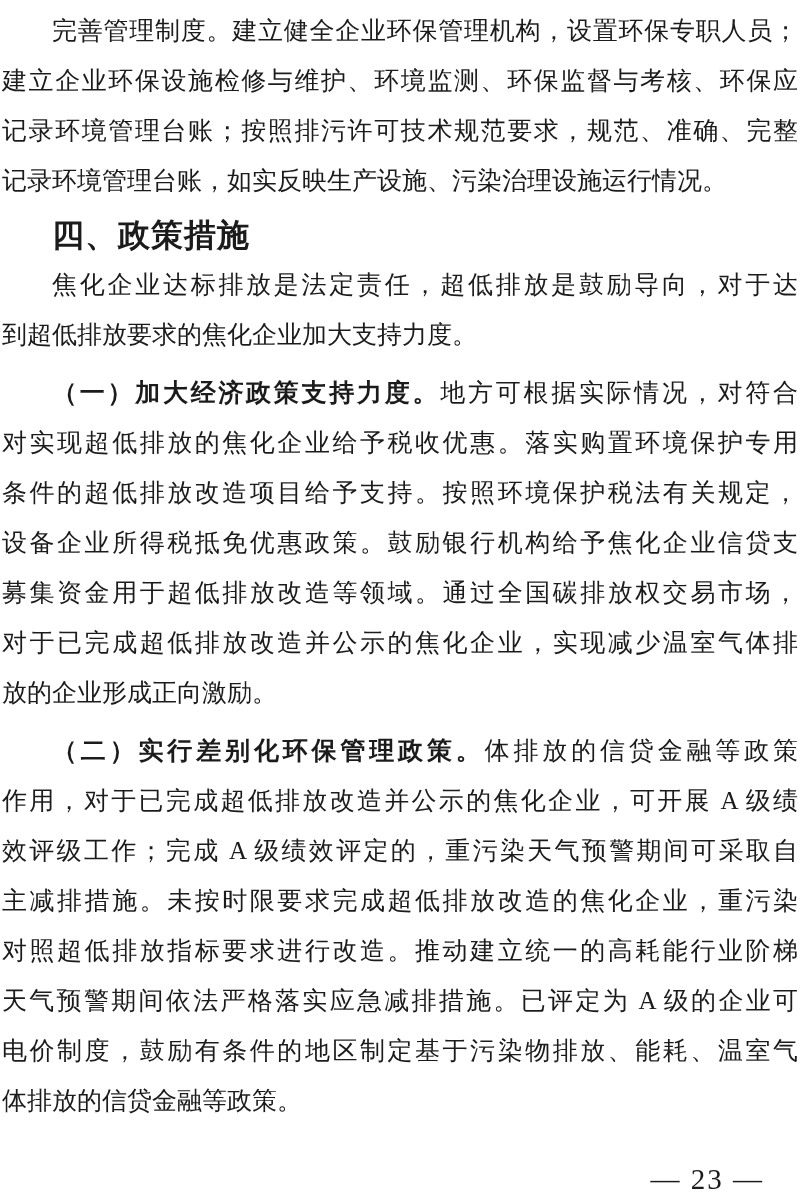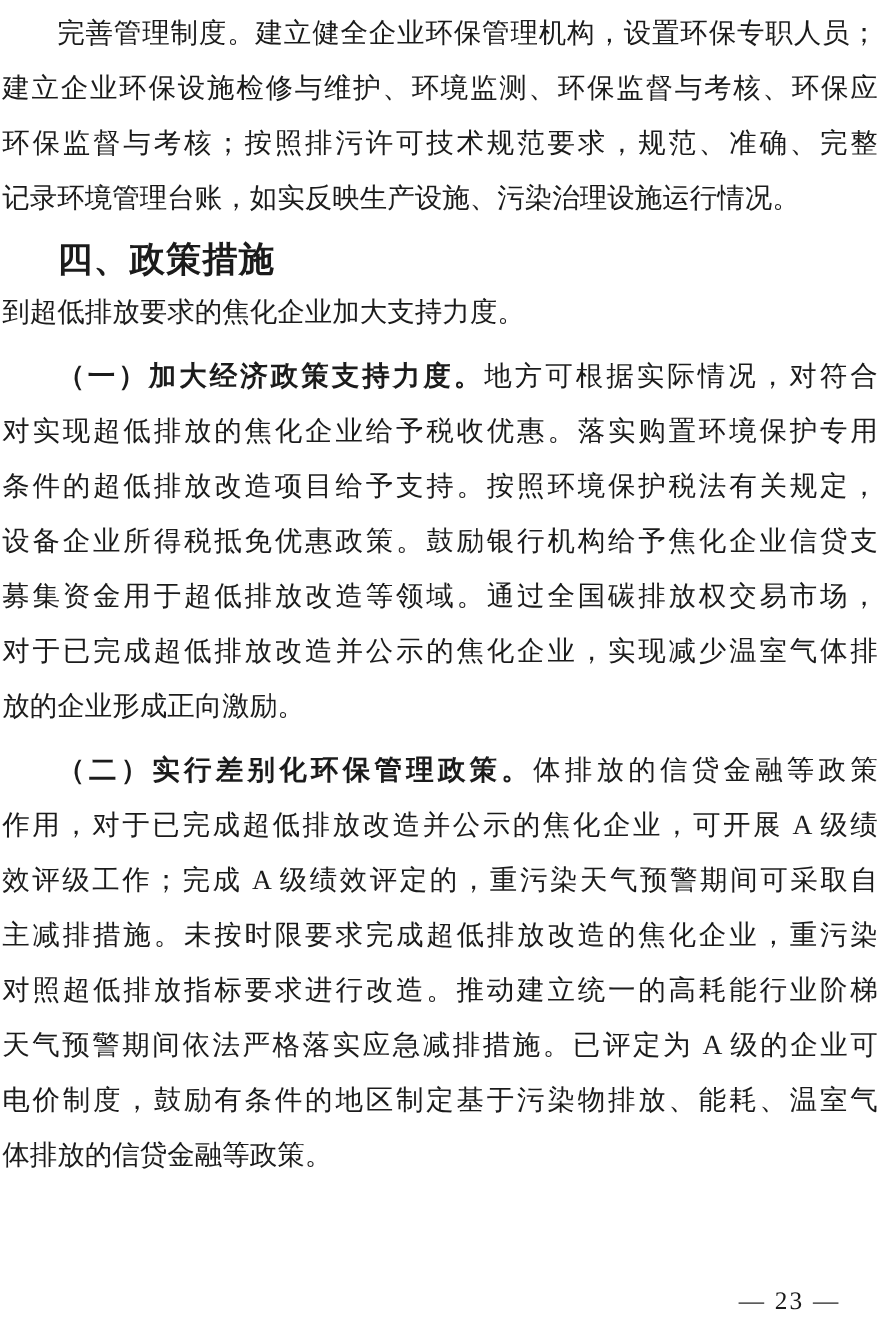--- a/index.html
+++ b/index.html
@@ -41,39 +41,40 @@
     font-weight: 700;
     font-size: 32px;
     letter-spacing: 1px;
   }
   .block.sub { margin-top: 8px; }
   .seg-bold { font-weight: 700; }
   .footer {
     position: absolute;
     right: 36px;
     bottom: 8px;
-    font-size: 23px;
+    font-size: 29px;
     letter-spacing: 2px;
     color: #1b1b1b;
   }
 </style>
 </head>
 <body>
 
 <div class="doc">
     <div class="block paragraph">
       <div class="line indent justify"><span class="seg">完善管理制度。建立健全企业环保管理机构，设置环保专职人员；</span></div>
       <div class="line justify"><span class="seg">建立企业环保设施检修与维护、环境监测、环保监督与考核、环保应</span></div>
-      <div class="line justify"><span class="seg">环保监督与考核；按照排污许可技术规范要求，规范、准确、完整</span></div>
+      <div class="line justify"><span class="seg">记录环境管理台账；按照排污许可技术规范要求，规范、准确、完整</span></div>
       <div class="line"><span class="seg">记录环境管理台账，如实反映生产设施、污染治理设施运行情况。</span></div>
     </div>
     <div class="block heading">
       <div class="line indent"><span class="seg-bold">四、政策措施</span></div>
     </div>
     <div class="block paragraph">
+      <div class="line indent justify"><span class="seg">焦化企业达标排放是法定责任，超低排放是鼓励导向，对于达</span></div>
       <div class="line"><span class="seg">到超低排放要求的焦化企业加大支持力度。</span></div>
     </div>
     <div class="block sub">
       <div class="line indent justify"><span class="seg-bold">（一）加大经济政策支持力度。</span><span class="seg">地方可根据实际情况，对符合</span></div>
       <div class="line justify"><span class="seg">对实现超低排放的焦化企业给予税收优惠。落实购置环境保护专用</span></div>
       <div class="line justify"><span class="seg">条件的超低排放改造项目给予支持。按照环境保护税法有关规定，</span></div>
       <div class="line justify"><span class="seg">设备企业所得税抵免优惠政策。鼓励银行机构给予焦化企业信贷支</span></div>
       <div class="line justify"><span class="seg">募集资金用于超低排放改造等领域。通过全国碳排放权交易市场，</span></div>
       <div class="line justify"><span class="seg">对于已完成超低排放改造并公示的焦化企业，实现减少温室气体排</span></div>
       <div class="line"><span class="seg">放的企业形成正向激励。</span></div>

